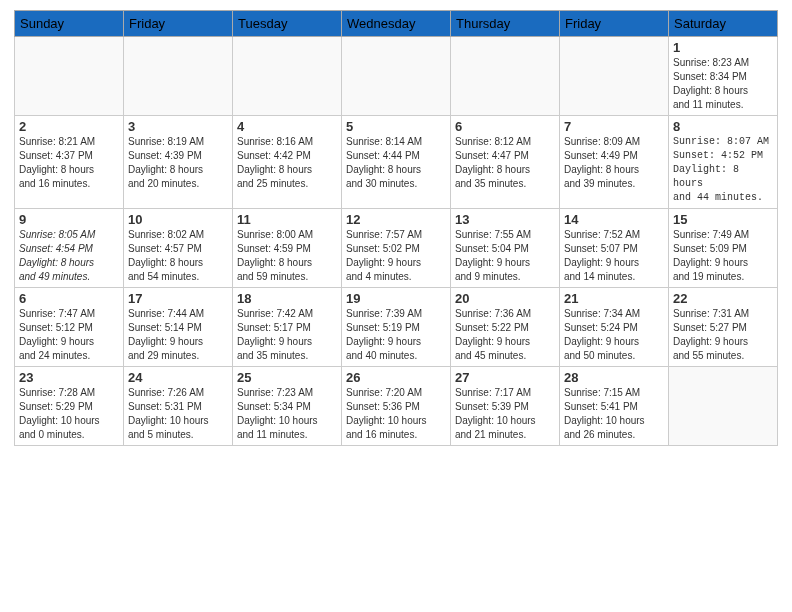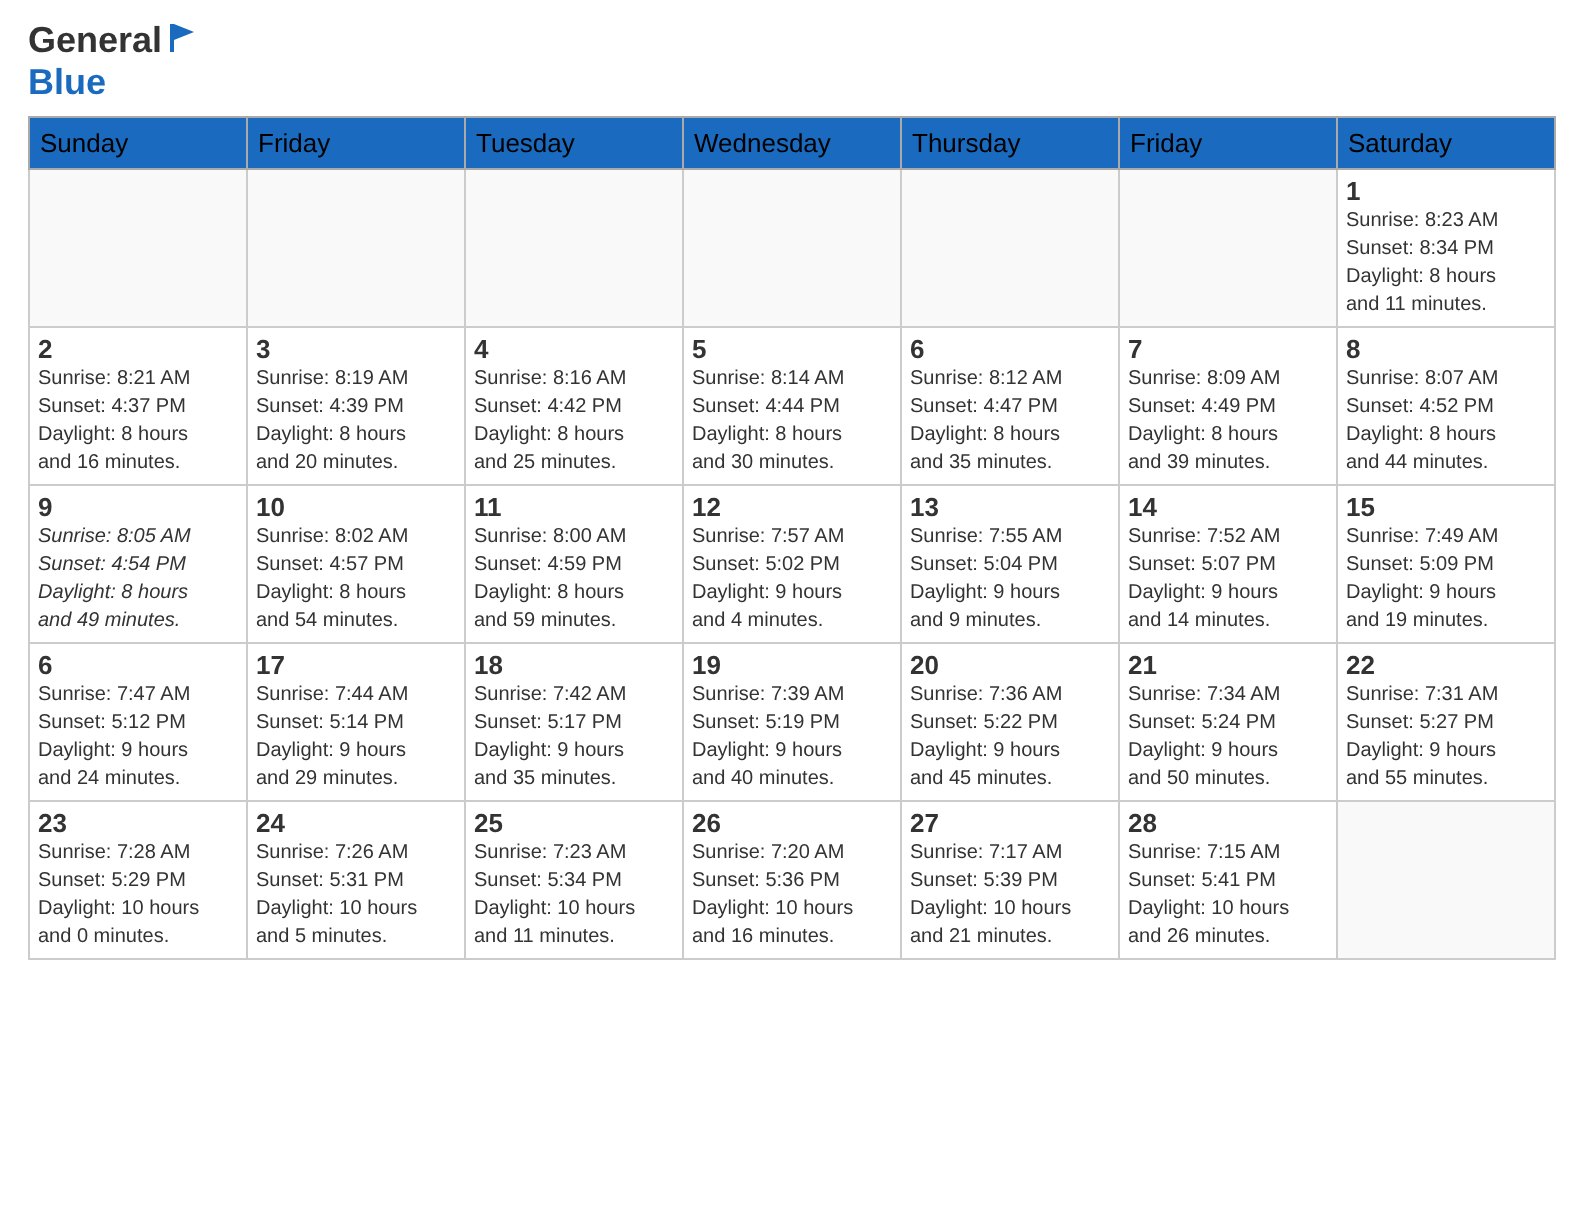--- a/index.html
+++ b/index.html
@@ -74,37 +74,20 @@
     .day-detail {
       font-size: 10px;
       line-height: 1.4;
       color: #333;
     }
   </style>
 </head>
 <body>
 
 <div class="container">
-  <div class="header">
-    <div class="logo">
-      <div>
-        <div style="display:flex;align-items:center;">
-          <span class="logo-general" style="font-size:18px;font-weight:bold;">General</span>
-          <svg width="18" height="18" viewBox="0 0 18 18" style="margin-left:2px;margin-top:-4px;">
-            <polygon points="2,2 2,16 4,16 4,10 14,6 4,2" fill="#1a6bbf"></polygon>
-          </svg>
-        </div>
-        <span class="logo-blue" style="font-size:18px;font-weight:bold;color:#1a6bbf;">Blue</span>
-      </div>
-    </div>
-    <div class="title-block">
-      <div class="month-title"></div>
-      <div class="subtitle"></div>
-    </div>
-  </div>
 
   <table class="calendar">
     <thead>
       <tr>
       <th>Sunday</th>
           <th>Friday</th>
           <th>Tuesday</th>
           <th>Wednesday</th>
           <th>Thursday</th>
           <th>Friday</th>
@@ -165,21 +148,21 @@
           </td>
           <td>
             <span class="day-number">7</span>
             <div class="day-detail" style="white-space: pre-line;">Sunrise: 8:09 AM
 Sunset: 4:49 PM
 Daylight: 8 hours
 and 39 minutes.</div>
           </td>
           <td>
             <span class="day-number">8</span>
-            <div class="day-detail" style="white-space: pre-line;">Sunrise: 8:07 AM
+            <div class="day-detail" style="white-space: pre-line; font-family: Liberation Mono, monospace;">Sunrise: 8:07 AM
 Sunset: 4:52 PM
 Daylight: 8 hours
 and 44 minutes.</div>
           </td>
         </tr>
         <tr>
           <td>
             <span class="day-number">9</span>
             <div class="day-detail" style="white-space: pre-line; font-style: italic;">Sunrise: 8:05 AM
 Sunset: 4:54 PM

